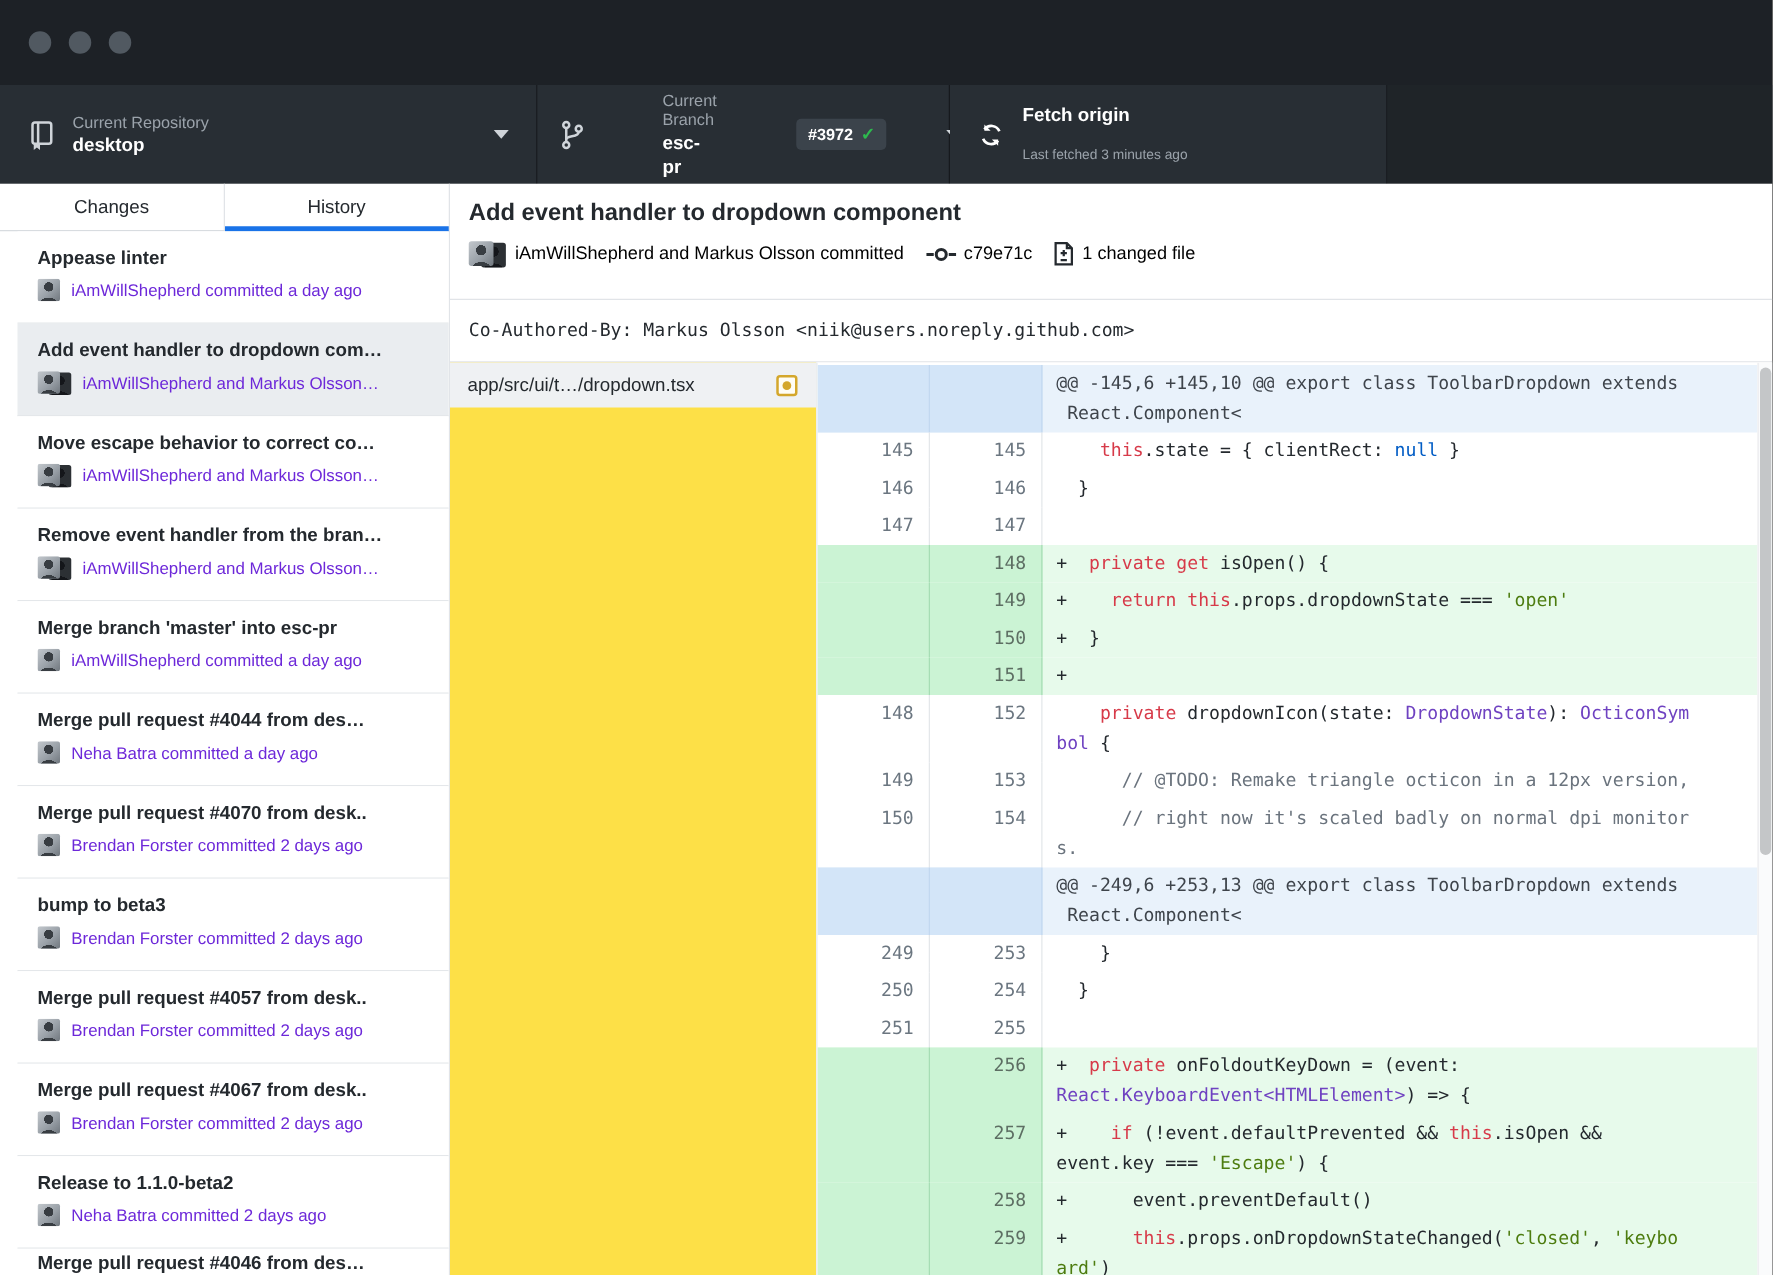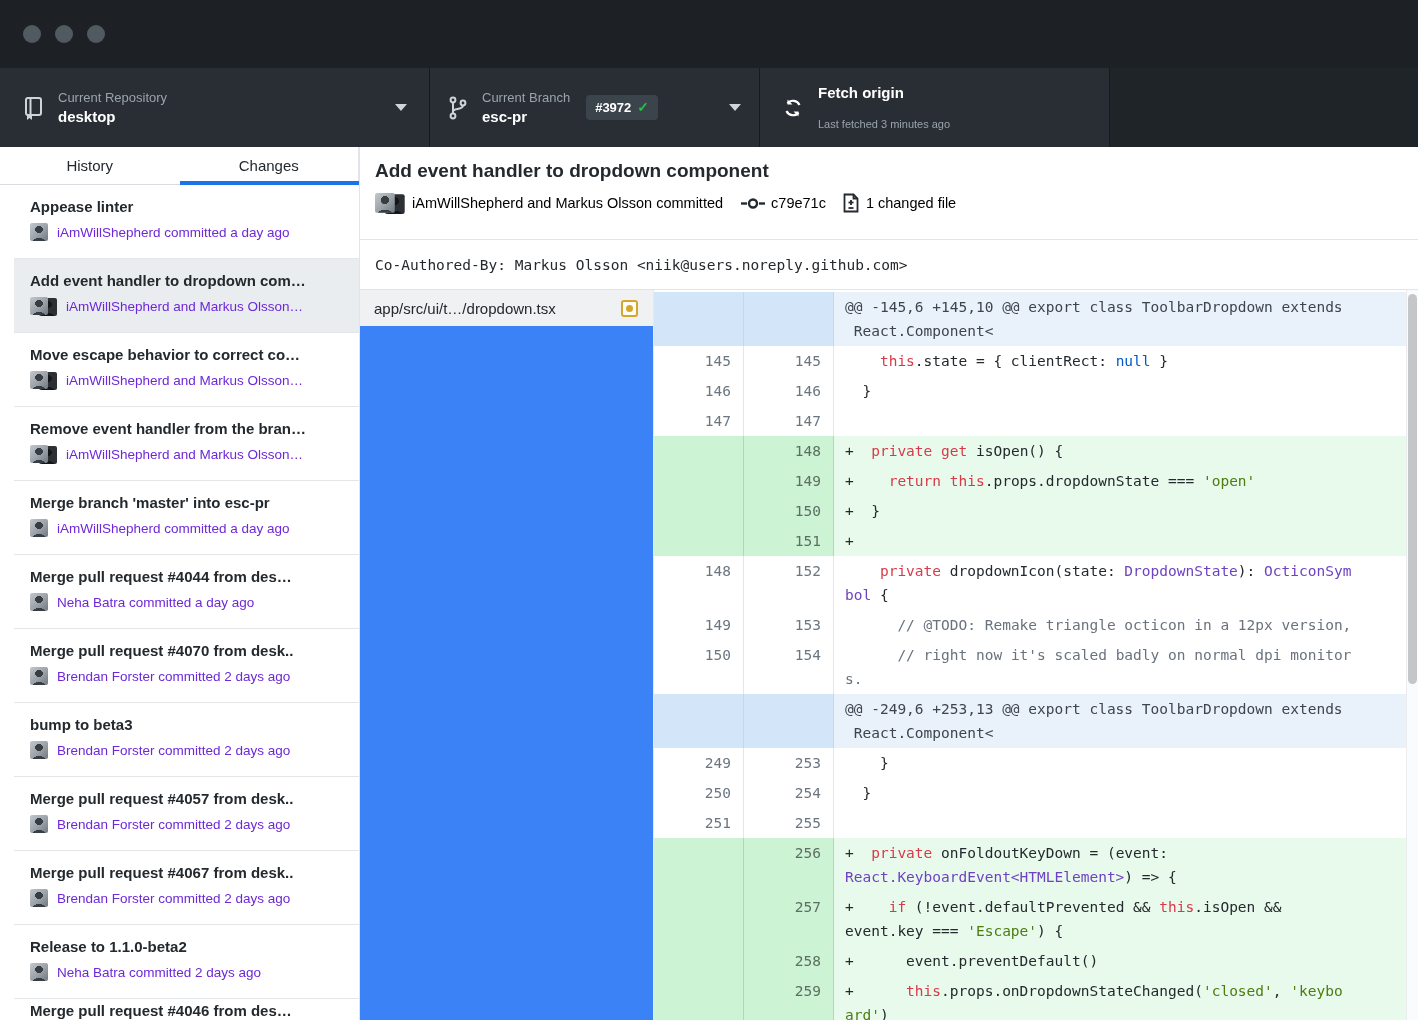--- a/index.html
+++ b/index.html
@@ -9,21 +9,21 @@
 
   
   .titlebar { position:absolute; left:0; top:0; width:100%; height:68px; background:#1d2126; }
   .dots { position:absolute; left:23px; top:25px; display:flex; gap:14px; }
   .dot { width:18px; height:18px; border-radius:50%; background:#515961; }
 
   
   .toolbar { position:absolute; left:0; top:68px; width:100%; height:79px; background:#1f2428; display:flex; }
   .tb-btn { height:100%; background:#282e34; border-right:1px solid #16191d; display:flex; align-items:center; cursor:default; }
   .tb-repo { width:430px; padding-left:22px; }
-  .tb-branch { width:330px; padding-left:17px; }
+  .tb-branch { width:330px; padding-left:17px;gap:48px; }
   .tb-fetch { width:350px; padding-left:21px; }
   .tb-rest { flex:1; background:#1f2428; }
   .tb-text { margin-left:13px; }
   .tb-label { font-size:13px; color:#9ba3ab; line-height:15px; }
   .tb-value { font-size:15px; font-weight:700; color:#fff; line-height:19px; margin-top:2px; }
   .caret { width:0; height:0; border-left:6px solid transparent; border-right:6px solid transparent; border-top:7px solid #cfd4d9; }
   .tb-repo .caret { margin-left:auto; margin-right:22px; }
   .tb-branch .caret { margin-left:auto; margin-right:18px; }
   .badge { margin-left:16px; background:#3b434b; border-radius:4px; padding:4px 9px 5px 9px;
            font-size:13px; font-weight:700; color:#fff; display:flex; align-items:center; }
@@ -59,21 +59,21 @@
   .commit-title { font-size:19px; font-weight:700; color:#24292e; }
   .commit-meta { margin-top:11px; display:flex; align-items:center; font-size:14.5px; color:#000000; }
   .commit-meta .av-pair { margin-right:10px; transform:scale(1.1); transform-origin:left center; }
   .meta-sha-group { display:flex; align-items:center; margin-left:18px; }
   .meta-file-group { display:flex; align-items:center; margin-left:16px; }
   .meta-ic { margin-right:6px; display:flex; }
   .coauthor { height:50px; border-bottom:1px solid #e1e4e8; padding:17px 0 0 15px;
               font-family:"DejaVu Sans Mono", monospace; font-size:14.5px; color:#24292e; }
 
   .content { position:absolute; left:0; top:143px; right:0; bottom:0; display:flex; }
-  .filepane { width:293px; flex:none; background:#3b82f6; }
+  .filepane { width:293px; flex:none; background:#fde047; }
   .filerow { height:36px; background:#eff1f3; display:flex; align-items:center; padding:0 15px 0 14px;
              font-size:15px; color:#24292e; }
   .mod-ic { margin-left:auto; width:17px; height:17px; border:2px solid #d4a72c; border-radius:3px; position:relative; background:#fffdf5; }
   .mod-ic::after { content:""; position:absolute; left:50%; top:50%; width:7px; height:7px; margin:-3.5px 0 0 -3.5px;
              border-radius:50%; background:#d4a72c; }
 
   
   .diff { flex:1; position:relative; border-left:1px solid #e6e9ec; overflow:hidden; background:#fff;
           font-family:"DejaVu Sans Mono", monospace; font-size:14.5px; line-height:24px; }
   .diff-scroll { position:absolute; left:0; top:2px; right:12px; }
@@ -149,22 +149,22 @@
         <div class="tb-value" style="margin-top:0">Fetch origin</div>
         <div class="tb-label" style="margin-top:15px;font-size:11px">Last fetched 3 minutes ago</div>
       </div>
     </div>
 
     <div class="tb-rest"></div>
   </div>
 
   <div class="sidebar">
     <div class="tabbar">
+      <div class="tab first">Changes</div>
       <div class="tab">History</div>
-      <div class="tab first">Changes</div>
       <div class="tab-underline"></div>
     </div>
     <div class="commit-list" id="commit-list">
         <div class="crow">
           <div class="crow-title">Appease linter</div>
           <div class="crow-by">
             <div class="av"></div>
             <span>iAmWillShepherd committed a day ago</span>
           </div>
         </div>

